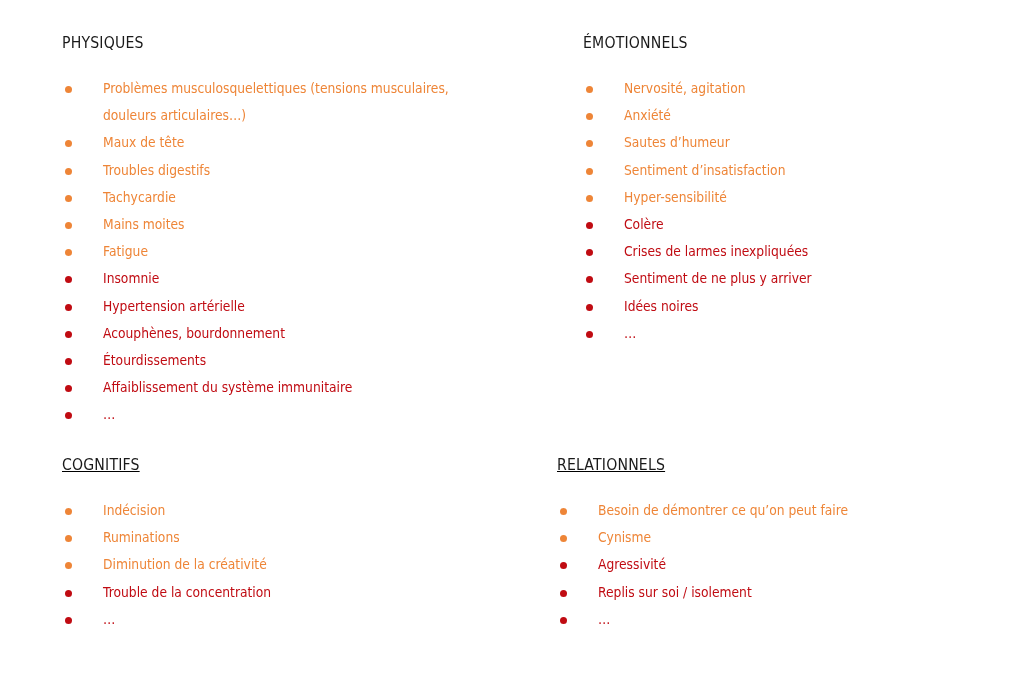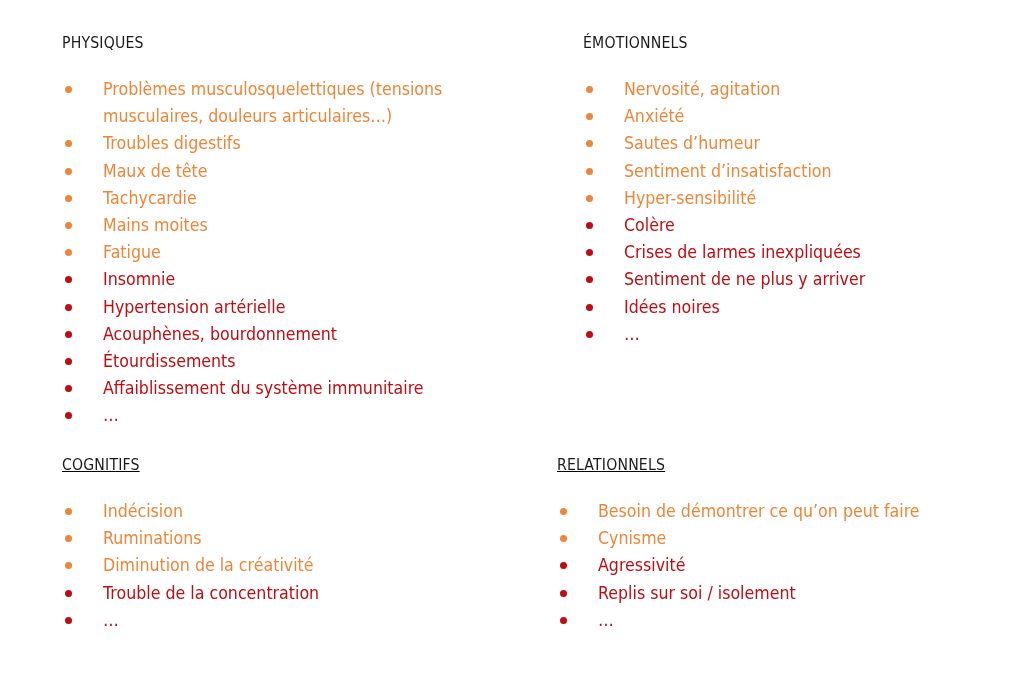--- a/index.html
+++ b/index.html
@@ -29,21 +29,21 @@
       transform-origin: left center;
     }
     .list {
       list-style: none;
       margin: 22px 0 0 0;
       padding: 0;
     }
     .list li {
       position: relative;
       padding-left: 41px;
-      font-size: 18px;
+      font-size: 14px;
       line-height: 27.2px;
       white-space: nowrap;
     }
     .list li .txt {
       display: inline-block;
       transform: scaleX(0.88);
       transform-origin: left center;
     }
     .list li.wrap .txt {
       white-space: normal;
@@ -67,22 +67,22 @@
     #sec-cognitifs { left: 62px; top: 455px; width: 460px; text-decoration: underline; }
     #sec-relationnels { left: 557px; top: 455px; width: 450px; text-decoration: underline; }
   </style>
 </head>
 <body>
 
 <section class="section" id="sec-physiques">
   <h2 class="section-title">PHYSIQUES</h2>
   <ul class="list">
     <li class="c-orange wrap"><span class="bullet"></span><span class="txt">Problèmes musculosquelettiques (tensions musculaires, douleurs articulaires…)</span></li>
+    <li class="c-orange"><span class="bullet"></span><span class="txt">Maux de tête</span></li>
     <li class="c-orange"><span class="bullet"></span><span class="txt">Troubles digestifs</span></li>
-    <li class="c-orange"><span class="bullet"></span><span class="txt">Maux de tête</span></li>
     <li class="c-orange"><span class="bullet"></span><span class="txt">Tachycardie</span></li>
     <li class="c-orange"><span class="bullet"></span><span class="txt">Mains moites</span></li>
     <li class="c-orange"><span class="bullet"></span><span class="txt">Fatigue</span></li>
     <li class="c-red"><span class="bullet"></span><span class="txt">Insomnie</span></li>
     <li class="c-red"><span class="bullet"></span><span class="txt">Hypertension artérielle</span></li>
     <li class="c-red"><span class="bullet"></span><span class="txt">Acouphènes, bourdonnement</span></li>
     <li class="c-red"><span class="bullet"></span><span class="txt">Étourdissements</span></li>
     <li class="c-red"><span class="bullet"></span><span class="txt">Affaiblissement du système immunitaire</span></li>
     <li class="c-red"><span class="bullet"></span><span class="txt">…</span></li>
   </ul>

